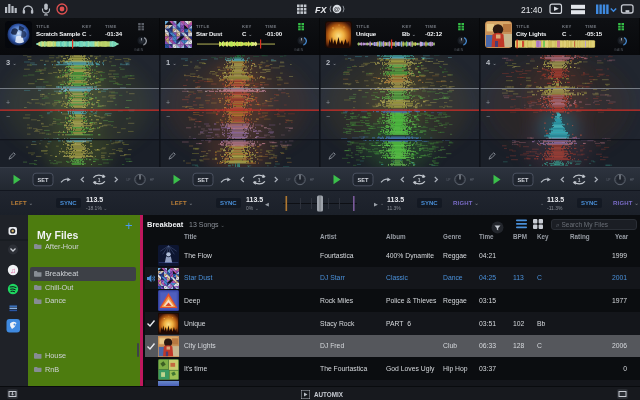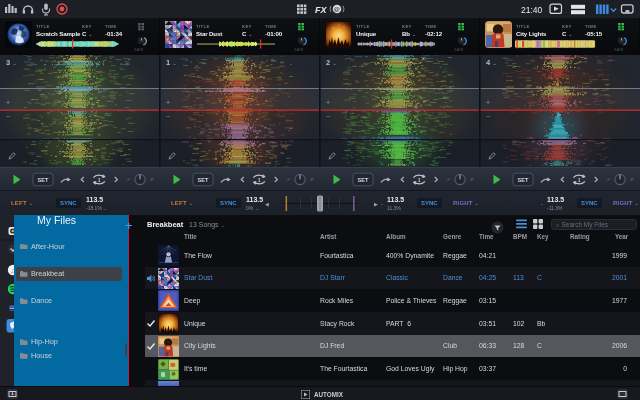--- a/index.html
+++ b/index.html
@@ -29,25 +29,25 @@
 .side {position:absolute;top:8.5px;font-size:6px;font-weight:bold;letter-spacing:.2px}
 .amber {color:#bd8038}
 .purp {color:#7a6cc8}
 .c2 {color:#70757d;font-size:5px}
 .syncb {position:absolute;top:7px;font-size:6px;font-weight:bold;color:#4a90d9;background:rgba(10,16,26,.5);padding:2px 4px;border-radius:2px}
 .bpm {position:absolute;top:4.5px;font-size:7px;font-weight:bold;color:#e8eaee}
 .pct {position:absolute;top:13.5px;font-size:5px;color:#868b93}
 
 #browser {position:absolute;left:0;top:215px;width:640px;height:171px;background:#0b0d10}
 #rail {position:absolute;left:0;top:215px;width:30px;height:185px;background:#1f2228;border-right:1px solid #080a0d}
-#plist {position:absolute;left:14px;top:215px;width:115px;height:171px;background:#0369a1;border-right:1px solid #be185d}
+#plist {position:absolute;left:28px;top:215px;width:115px;height:171px;background:#4d7c0f;border-right:3px solid #be185d}
 .pitem {position:absolute;left:2px;width:106px;height:13.65px;font-size:7.3px;color:#cfd2d7;line-height:13.65px;padding-left:15px;white-space:nowrap}
 .psel {background:#3d4046;border-radius:2px}
 .fold {position:absolute;left:4px;top:3.9px;width:7.5px;height:5.8px;background:#878c94;border-radius:1px;clip-path:polygon(0 0,38% 0,48% 20%,100% 20%,100% 100%,0 100%)}
-#mfiles {position:absolute;left:37px;top:214px;font-size:10.5px;font-weight:normal;color:#f0f2f5}
+#mfiles {position:absolute;left:37px;top:229px;font-size:10.5px;font-weight:bold;color:#f0f2f5}
 #plus {position:absolute;left:125px;top:217.5px;font-size:13px;color:#4a9af5;font-weight:300}
 
 #thead {position:absolute;left:145px;top:215px;width:495px;height:18px}
 .hcol {position:absolute;top:232.5px;font-size:6.3px;color:#989da5;font-weight:bold}
 .trow {position:absolute;left:145px;width:495px;height:22.7px}
 .trow.even {background:#14161b}
 .trow.sel {background:#55575c}
 .tart {position:absolute;left:13px;top:1px;width:21px;height:21px;overflow:hidden}
 .tc {position:absolute;top:7.5px;font-size:6.8px;color:#d6d9dd;white-space:nowrap}
 .blue .tc {color:#4a90d9}
@@ -957,23 +957,24 @@
           <rect x="9.5" y="94.7" width="7.5" height="1.4" fill="#2a55a0"></rect>
         </g>
   <rect x="6.5" y="104" width="13.5" height="13.5" rx="3" fill="#3f8ae0"></rect>
   <path d="M10 108.5 q3 -3 6.5 -.5 q-1 4 -4.5 6 q-2.5 -2.5 -2 -5.5 Z" fill="#eef2f8"></path>
   <circle cx="14.5" cy="109.5" r="1" fill="#3f8ae0"></circle>
 </svg>
 </div>
 <div id="plist">
       <div class="pitem" style="top:24.8px"><span class="fold"></span>After-Hour</div>
       <div class="pitem psel" style="top:52.1px"><span class="fold"></span>Breakbeat</div>
+      <div class="pitem" style="top:65.8px"><span class="fold"></span>Chill-Out</div>
       <div class="pitem" style="top:79.4px"><span class="fold"></span>Dance</div>
-      <div class="pitem" style="top:120.4px"><span class="fold"></span>Hip-Hop</div>
       <div class="pitem" style="top:134.0px"><span class="fold"></span>House</div>
+      <div class="pitem" style="top:147.7px"><span class="fold"></span>RnB</div>
       <div style="position:absolute;right:1px;top:128px;width:2.5px;height:14px;background:#3e424a;border-radius:2px"></div>
     </div>
 <div id="mfiles">My Files</div>
 <div id="plus">+</div>
 
 <div id="thead">
   <span style="position:absolute;left:2px;top:5px;font-size:7.5px;font-weight:bold;color:#f0f2f5">Breakbeat</span>
   <span style="position:absolute;left:44px;top:5.5px;font-size:7px;color:#8a8f97">13 Songs <span class="c2">⌄</span></span>
   <svg style="position:absolute;left:346px;top:6px" width="13" height="13" viewBox="0 0 13 13">
         <circle cx="6.5" cy="6.5" r="6" fill="#23262c"></circle>

